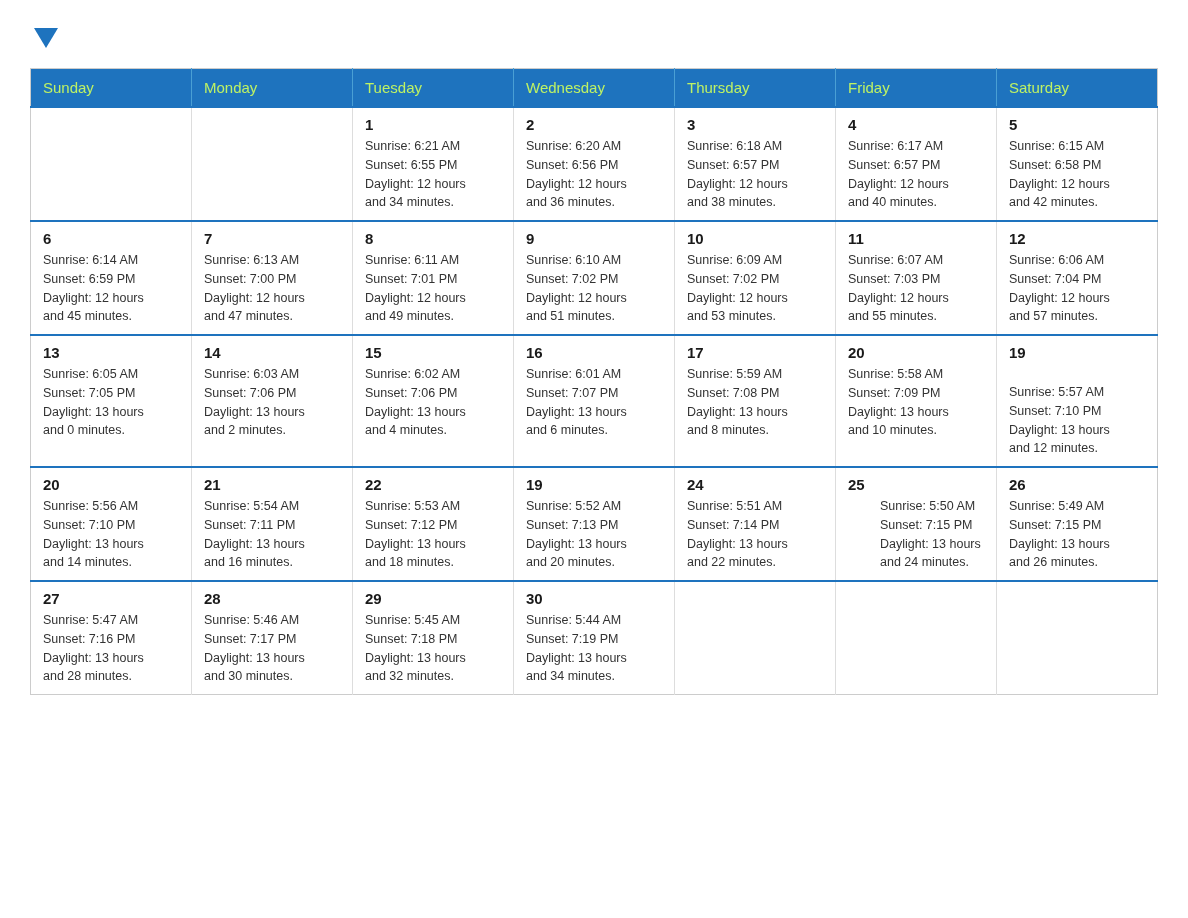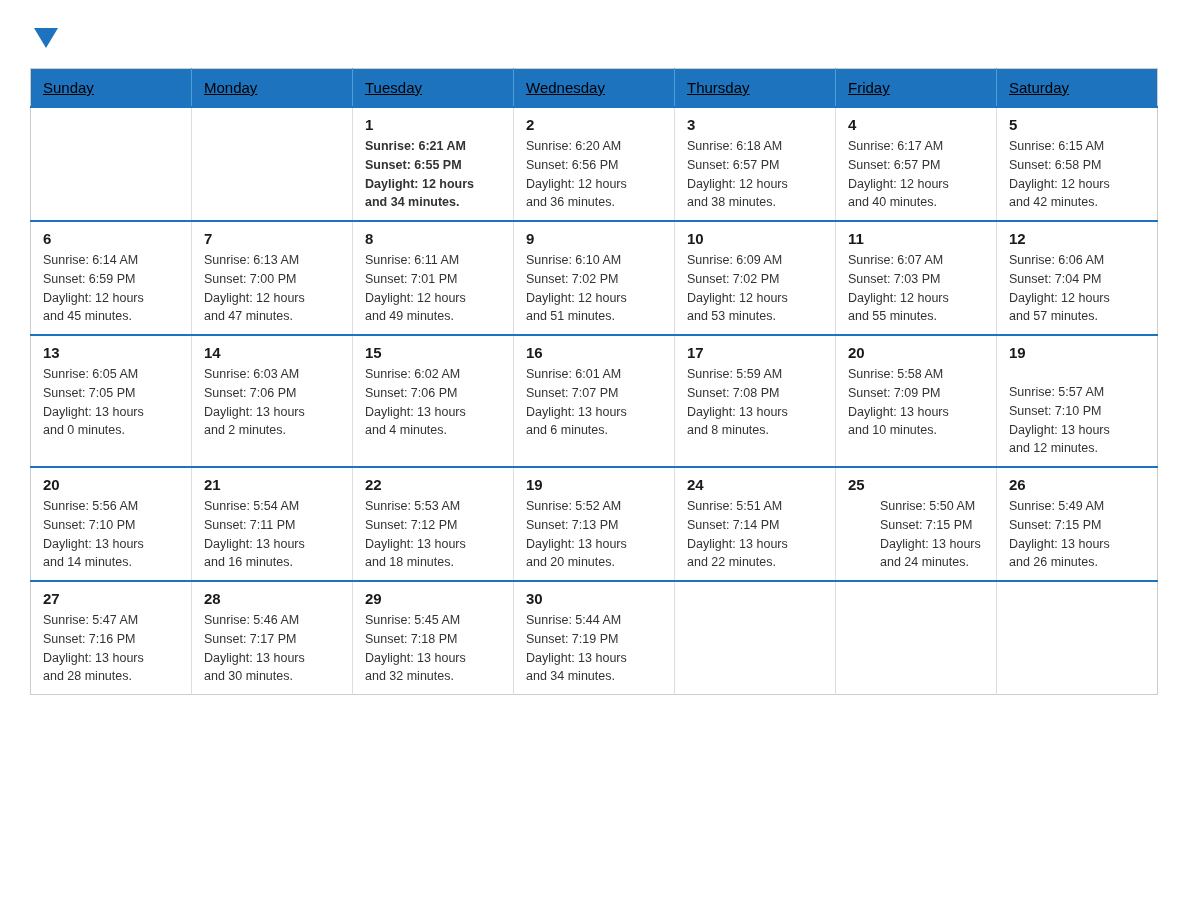--- a/index.html
+++ b/index.html
@@ -62,27 +62,26 @@
     }
     .calendar {
       width: 100%;
       border-collapse: collapse;
       border: 1px solid #ccc;
     }
     .calendar thead tr {
       background-color: #1e73be;
     }
     .calendar thead th {
-      color: #000000;
+      color: #bef264;
       font-size: 15px;
       font-weight: normal;
       padding: 10px 12px;
       text-align: left;
       border-right: 1px solid #4a9fd4;
-      text-decoration: underline;
     }
     .calendar thead th:last-child {
       border-right: none;
     }
     .calendar tbody tr {
       border-top: 2px solid #1e73be;
     }
     .calendar tbody td {
       vertical-align: top;
       padding: 8px 12px;
@@ -139,21 +138,21 @@
         <th>Friday</th>
         <th>Saturday</th>
       </tr>
   </thead>
   <tbody id="calendar-body">
   <tr>
         <td class="empty-cell"></td>
         <td class="empty-cell"></td>
         <td>
           <span class="day-num">1</span>
-          <div class="day-info" style="white-space: pre-line; font-weight: bold;">Sunrise: 6:21 AM
+          <div class="day-info" style="white-space: pre-line;">Sunrise: 6:21 AM
 Sunset: 6:55 PM
 Daylight: 12 hours
 and 34 minutes.</div>
         </td>
         <td>
           <span class="day-num">2</span>
           <div class="day-info" style="white-space: pre-line;">Sunrise: 6:20 AM
 Sunset: 6:56 PM
 Daylight: 12 hours
 and 36 minutes.</div>

